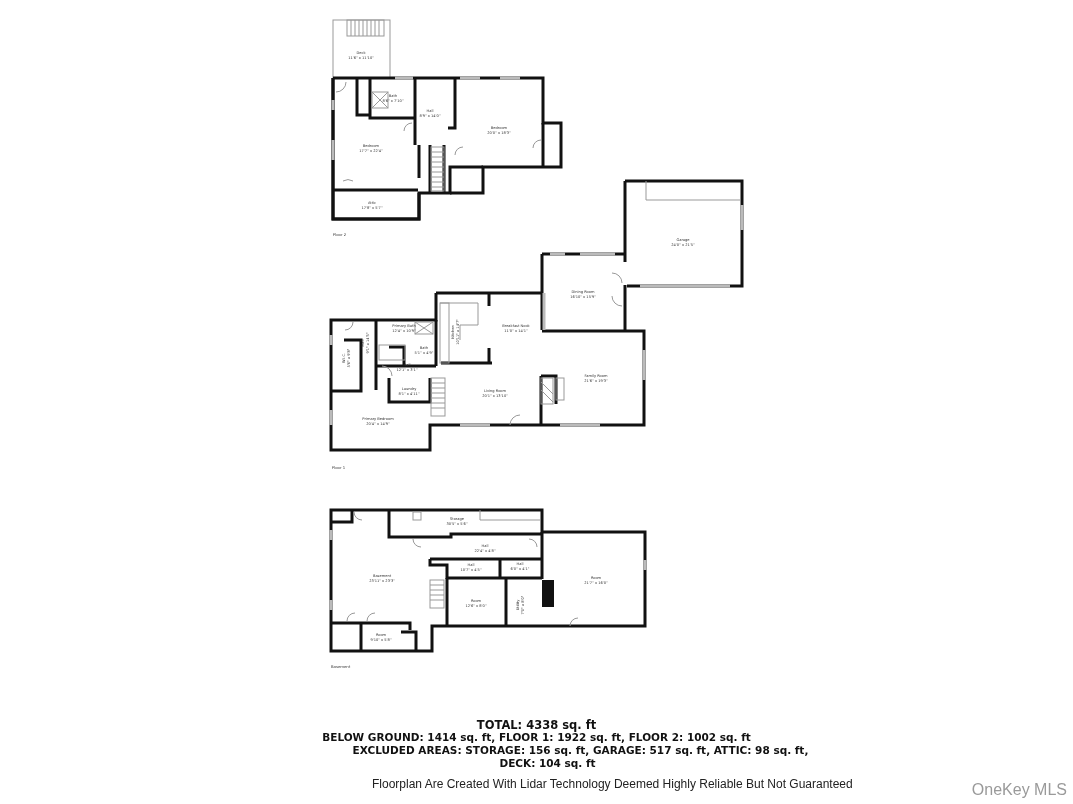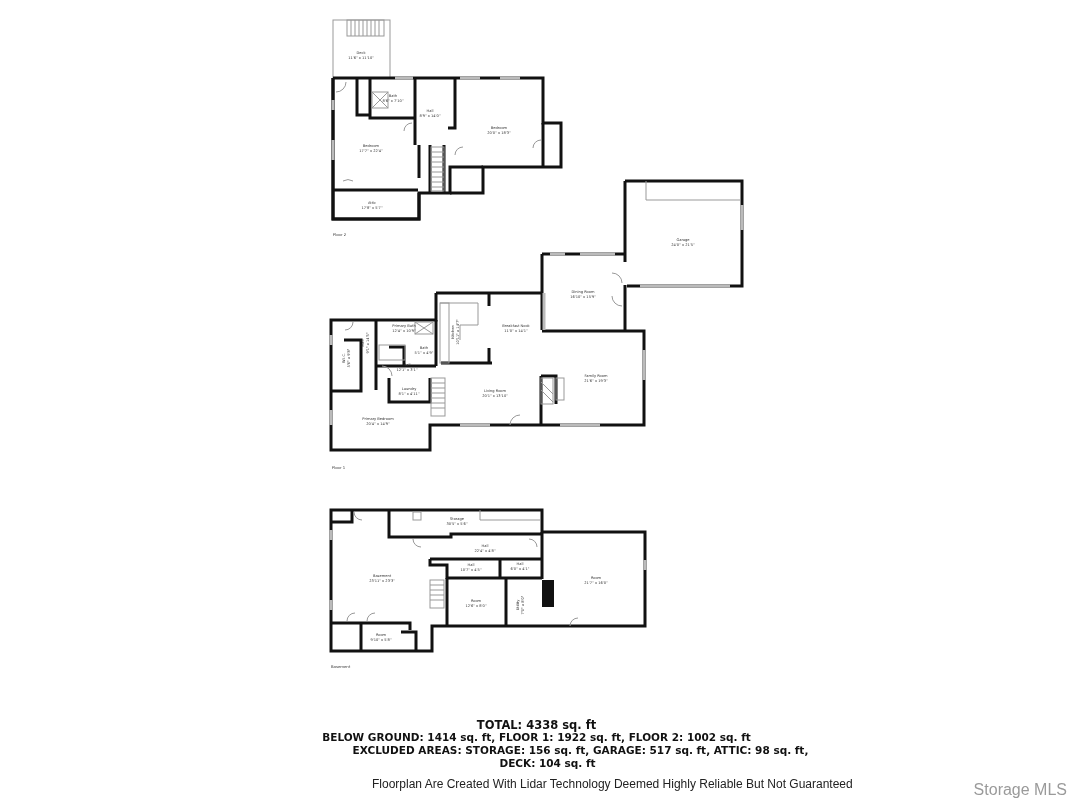--- a/index.html
+++ b/index.html
@@ -246,13 +246,13 @@
     <text class="rl" x="381" y="641">9'10" x 5'8"</text>
     <text class="fl" x="331" y="668">Basement</text>
   </g>
 </svg>
 
 <div id="total" class="summary">TOTAL: 4338 sq. ft</div>
 <div id="below" class="summary sline">BELOW GROUND: 1414 sq. ft, FLOOR 1: 1922 sq. ft, FLOOR 2: 1002 sq. ft</div>
 <div id="excl1" class="summary sline">EXCLUDED AREAS: STORAGE: 156 sq. ft, GARAGE: 517 sq. ft, ATTIC: 98 sq. ft,</div>
 <div id="excl2" class="summary sline">DECK: 104 sq. ft</div>
 <div id="disclaimer">Floorplan Are Created With Lidar Technology Deemed Highly Reliable But Not Guaranteed</div>
-<div id="watermark">Storage MLS</div>
+<div id="watermark">OneKey MLS</div>
 
 </body></html>

